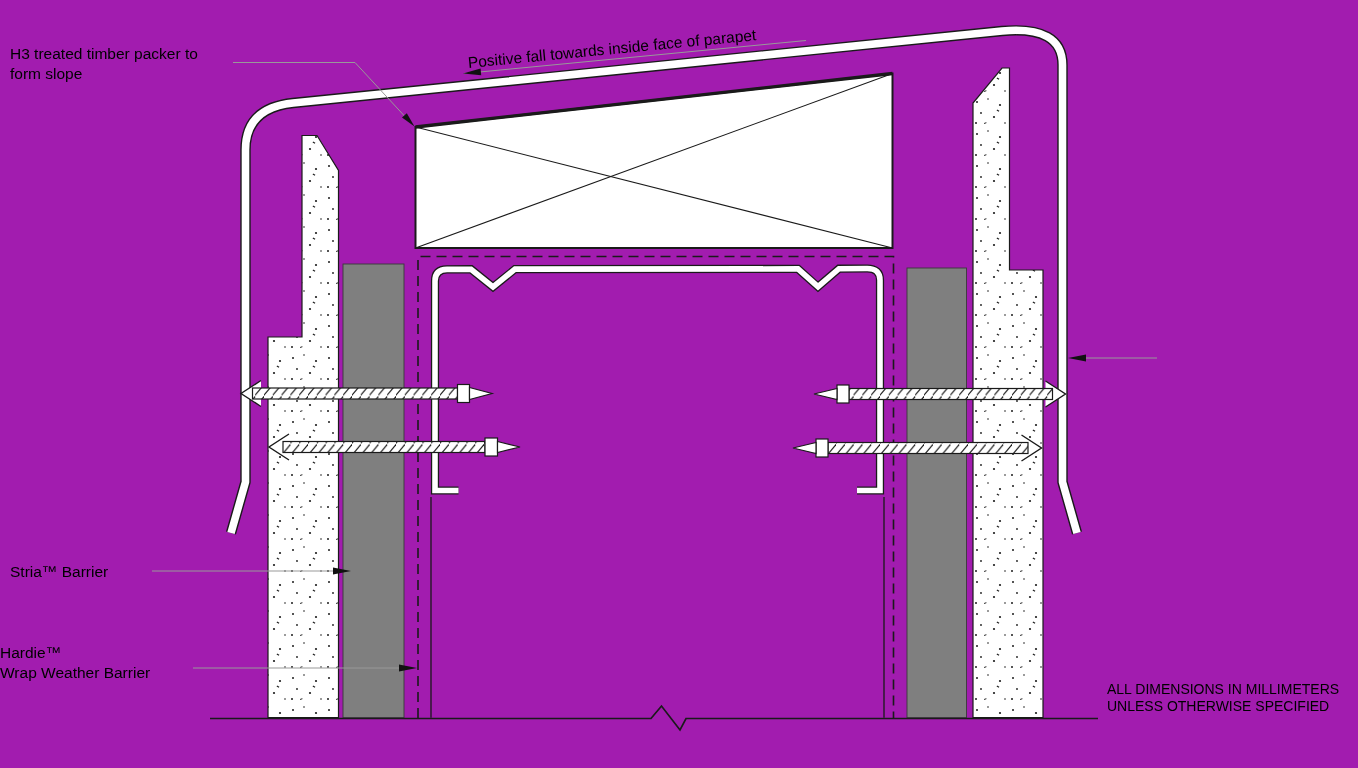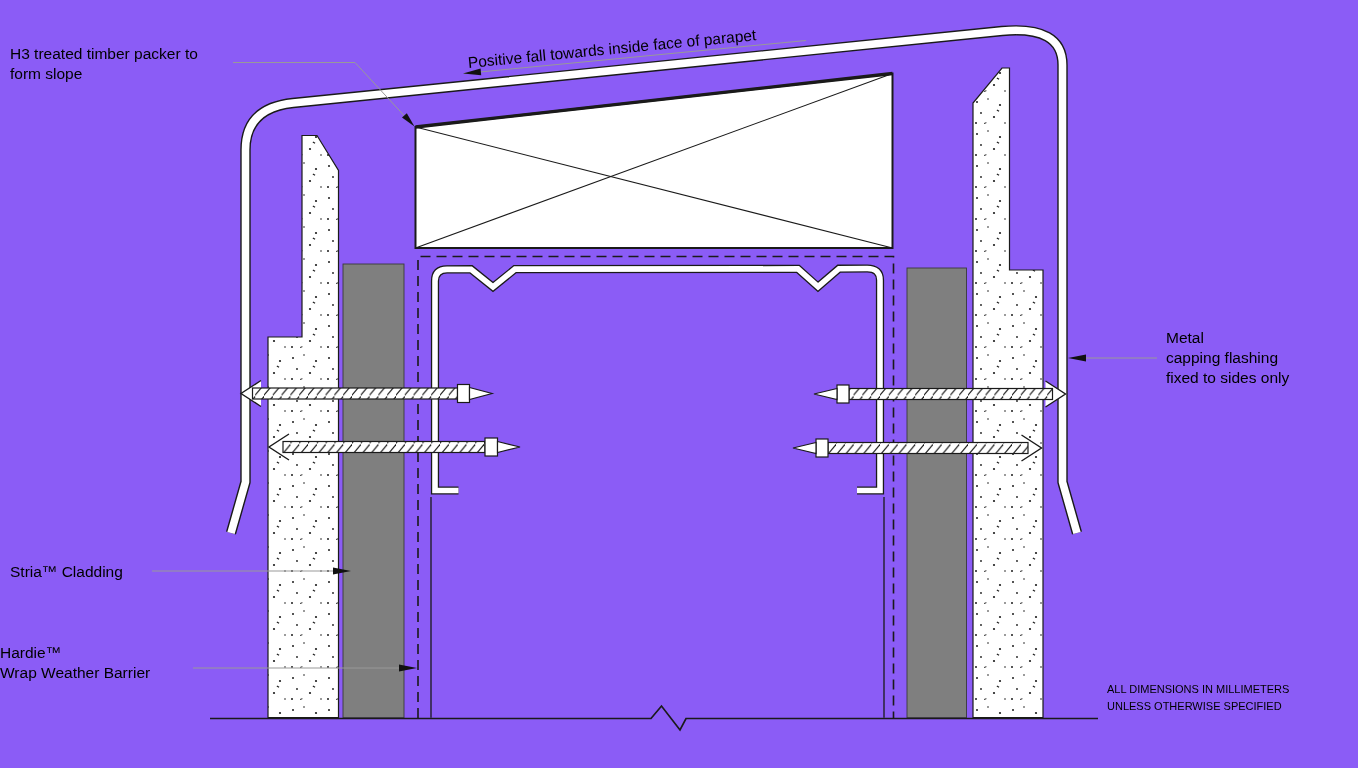--- a/index.html
+++ b/index.html
@@ -1,23 +1,23 @@
 <!DOCTYPE html>
 <html><head>
 <meta charset="utf-8">
 <style>
   html,body{margin:0;padding:0;background:#fff;}
   .canvas{
-    position:relative;width:1358px;height:768px;background:#8b5cf6;overflow:hidden;
+    position:relative;width:1358px;height:768px;background:#a21caf;overflow:hidden;
     font-family:"Liberation Sans","DejaVu Sans",sans-serif;color:#000;
   }
   .drawing-svg{position:absolute;left:0;top:0;}
   .label{position:absolute;font-size:15.5px;line-height:19.5px;white-space:pre-line;color:#000;}
   .label-rotated{transform:rotate(-5.5deg);transform-origin:left top;}
-  .label-small{font-size:11px;line-height:16.5px;}
+  .label-small{font-size:14px;line-height:16.5px;}
   .label-capping{line-height:20px;}
 </style>
 </head>
 <body>
 
 <div class="canvas">
 
   <svg class="drawing-svg" width="1358" height="768" viewBox="0 0 1358 768">
     <defs>
       <pattern id="stip" width="36" height="32" patternUnits="userSpaceOnUse">
@@ -131,25 +131,22 @@
       <line x1="1086" y1="358" x2="1157" y2="358" stroke="#999999" stroke-width="1"></line>
       <polygon points="1068,358 1086,354.4 1086,361.6" fill="#111111"></polygon>
     </g>
   </svg>
 
   <div class="label" style="left:10px;top:44px;width:250px;">H3 treated timber packer to
 form slope</div>
 
   <div class="label label-rotated" style="left:467px;top:53px;">Positive fall towards inside face of parapet</div>
 
-  <div class="label" style="left:10px;top:562px;">Stria™ Cladding</div>
+  <div class="label" style="left:10px;top:562px;">Stria™ Barrier</div>
 
   <div class="label" style="left:0;top:643px;width:220px;">Hardie™
 Wrap Weather Barrier</div>
 
-  <div class="label label-capping" style="left:1166px;top:328px;width:180px;">Metal
-capping flashing
-fixed to sides only</div>
 
   <div class="label label-small" style="left:1107px;top:681px;width:250px;">ALL DIMENSIONS IN MILLIMETERS
 UNLESS OTHERWISE SPECIFIED</div>
 
 </div>
 
 </body></html>

